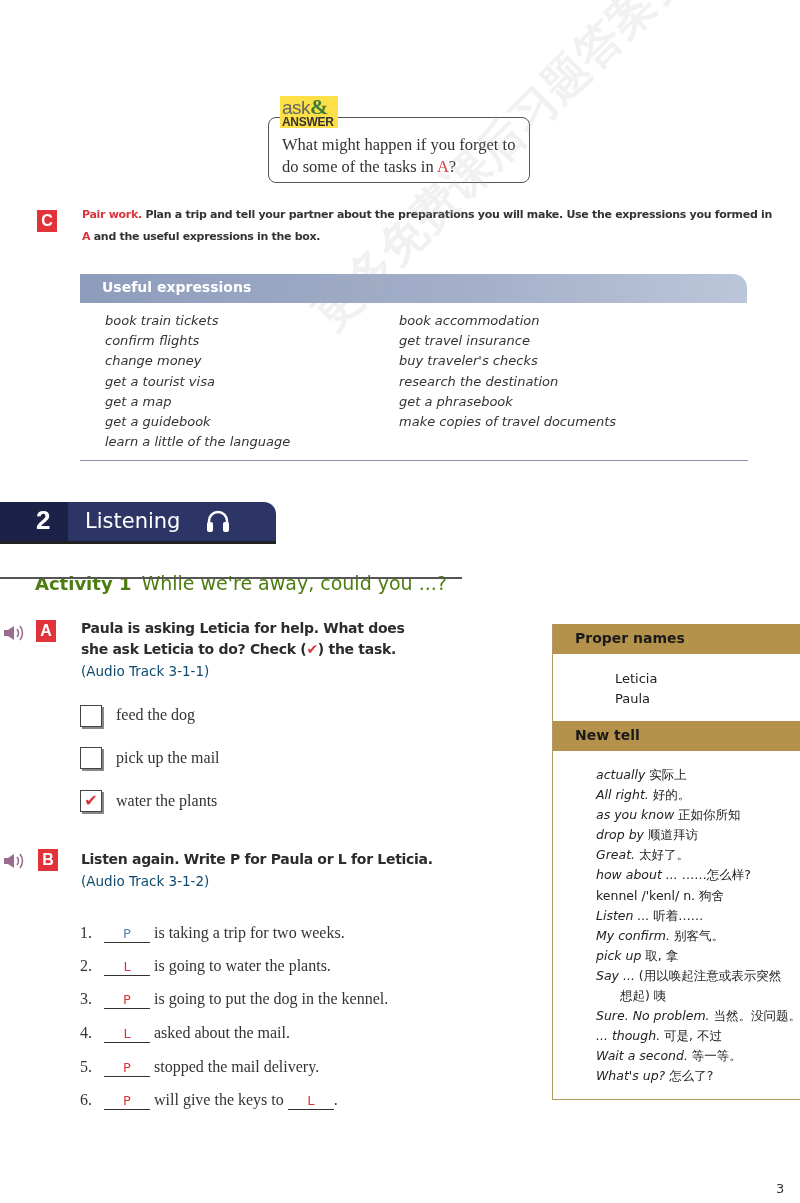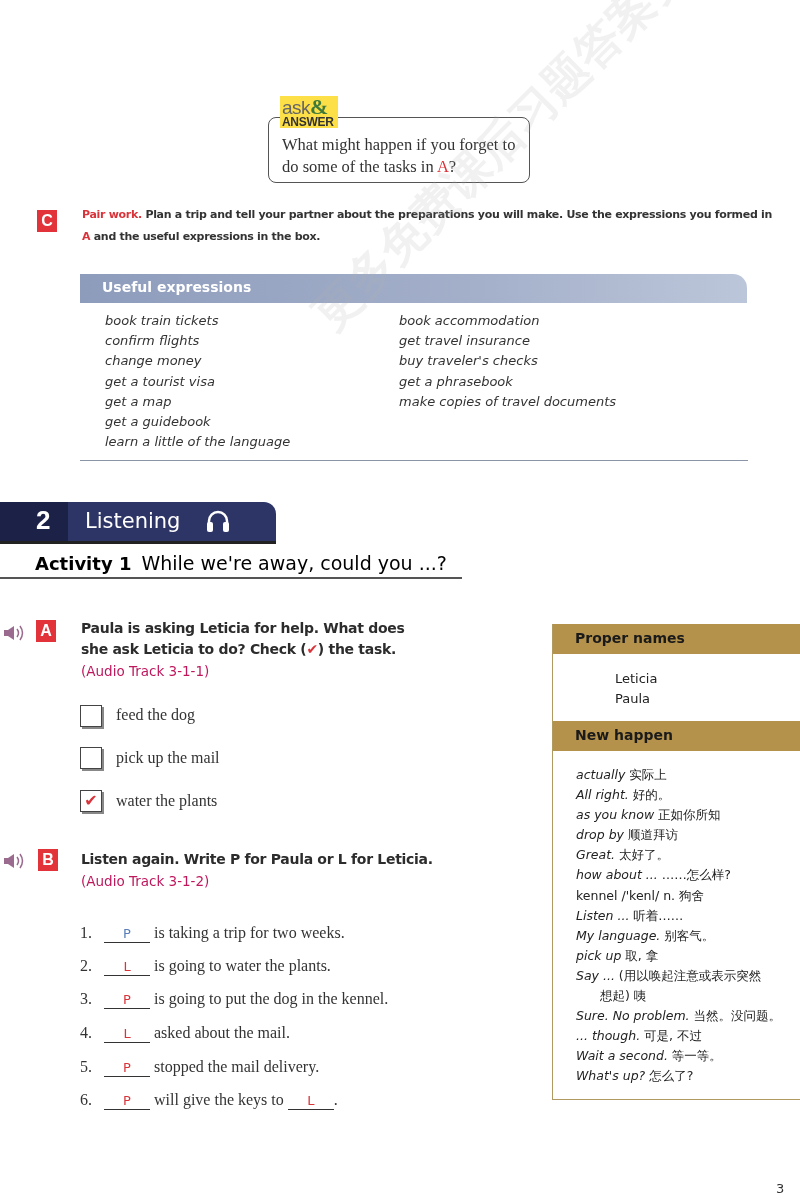--- a/index.html
+++ b/index.html
@@ -28,45 +28,45 @@
   .ue-rule { left: 80px; top: 460px; width: 668px; height: 1px; background: #8a95a8; }
 
   
   .lis-bar { left: 0; top: 502px; width: 276px; height: 40px; background: #2d3566; border-top-right-radius: 12px; }
   .lis-num-bg { left: 0; top: 502px; width: 68px; height: 40px; background: #1c2147; }
   .lis-num { left: 36px; top: 505px; color: #fff; font-weight: bold; font-size: 26px; font-family: "Liberation Sans", sans-serif; }
   .lis-title { left: 85px; top: 509px; color: #fff; font-size: 21px; }
   .lis-icon { left: 205px; top: 510px; width: 26px; height: 24px; }
   .lis-under { left: 0; top: 541px; width: 276px; height: 3px; background: #222; }
 
-  .act-title { left: 35px; top: 552px; font-size: 19px; color: #000000; white-space: nowrap; }
+  .act-title { left: 35px; top: 572px; font-size: 19px; color: #4d7c0f; white-space: nowrap; }
   .act-title b { font-weight: bold; margin-right: 10px; font-size: 18px; }
   .act-rule { left: 0; top: 577px; width: 462px; height: 1.5px; background: #555; }
 
   .speaker { width: 26px; height: 20px; }
 
   .q-text { font-weight: bold; font-size: 14px; line-height: 21px; color: #2c2c2c; letter-spacing: -0.3px; }
-  .track { font-size: 13.5px; color: #be185d; }
+  .track { font-size: 13.5px; color: #0c4a6e; }
 
   .cb { width: 22px; height: 22px; border: 1.5px solid #444; box-sizing: border-box; background: #fff; box-shadow: 2px 2px 0 #888; }
   .cb-label { font-family: "Liberation Serif", serif; font-size: 16px; color: #333; }
   .tick { color: #d9343a; font-size: 16px; font-weight: bold; line-height: 20px; text-align: center; display: block; }
 
   .fill-row { left: 80px; font-family: "Liberation Serif", serif; font-size: 16px; color: #333; white-space: nowrap; }
   .fill-row .num { display: inline-block; width: 24px; }
   .blank { display: inline-block; width: 46px; border-bottom: 1px solid #333; text-align: center; color: #d9343a; font-family: "DejaVu Sans", sans-serif; font-size: 13px; line-height: 16px; margin-right: 4px; }
   .blank.blue { color: #5a7fb8; }
 
   
   .side { left: 552px; top: 624px; width: 260px; height: 476px; border-left: 1.5px solid #b09a60; border-bottom: 1.5px solid #b09a60; box-sizing: border-box; }
   .side-head { left: 553px; width: 250px; height: 30px; background: #b4924c; }
   .side-head span { position: absolute; left: 22px; top: 6px; font-weight: bold; font-size: 14px; color: #1a1a1a; }
   .pn { left: 575px; top: 669px; font-size: 13px; line-height: 20px; color: #222; margin-left: 40px; }
   .nw { left: 576px; top: 765px; width: 228px; font-size: 12.5px; line-height: 20.1px; color: #222; }
-  .nw .w { font-style: italic; }
+  .nw .w { font-style: italic; margin-left: 20px; }
   .nw .indent { padding-left: 24px; }
 
   .pagenum { left: 776px; top: 1181px; font-size: 13px; color: #333; }
 
   .watermark { left: 300px; top: 300px; transform: rotate(-45deg); transform-origin: left top; font-size: 46px; font-weight: bold; color: rgba(180,180,180,0.18); white-space: nowrap; pointer-events: none; }
 </style>
 </head>
 <body>
 
 <div class="abs ask-box"></div>
@@ -92,20 +92,21 @@
   <div>change money</div>
   <div>get a tourist visa</div>
   <div>get a map</div>
   <div>get a guidebook</div>
   <div>learn a little of the language</div>
 </div>
 <div class="abs ue-col" style="left:399px;">
   <div>book accommodation</div>
   <div>get travel insurance</div>
   <div>buy traveler's checks</div>
+  <div>research the destination</div>
   <div>get a phrasebook</div>
   <div>make copies of travel documents</div>
 </div>
 <div class="abs ue-rule"></div>
 
 <div class="abs lis-bar"></div>
 <div class="abs lis-num-bg"></div>
 <div class="abs lis-num">2</div>
 <div class="abs lis-title">Listening</div>
 <svg class="abs lis-icon" viewBox="0 0 26 24">
@@ -161,32 +162,32 @@
 
 <div class="abs side"></div>
 <div class="abs side-head" style="top:624px;">
     <span>Proper names</span>
   </div>
 <div class="abs pn">
   <div>Leticia</div>
   <div>Paula</div>
 </div>
 <div class="abs side-head" style="top:721px;">
-    <span>New happen</span>
+    <span>New tell</span>
   </div>
 <div class="abs nw">
   <div><span class="w">actually</span><span> 实际上</span></div>
   <div><span class="w">All right.</span><span> 好的。</span></div>
   <div><span class="w">as you know</span><span> 正如你所知</span></div>
   <div><span class="w">drop by</span><span> 顺道拜访</span></div>
   <div><span class="w">Great.</span><span> 太好了。</span></div>
   <div><span class="w">how about ...</span><span> ……怎么样?</span></div>
   <div><span class="w"></span><span>kennel /'kenl/ n. 狗舍</span></div>
   <div><span class="w">Listen ...</span><span> 听着……</span></div>
-  <div><span class="w">My language.</span><span> 别客气。</span></div>
+  <div><span class="w">My confirm.</span><span> 别客气。</span></div>
   <div><span class="w">pick up</span><span> 取, 拿</span></div>
   <div><span class="w">Say ...</span><span>  (用以唤起注意或表示突然</span></div>
   <div class="indent"><span class="w"></span><span>想起) 咦</span></div>
   <div><span class="w">Sure. No problem.</span><span> 当然。没问题。</span></div>
   <div><span class="w">... though.</span><span> 可是, 不过</span></div>
   <div><span class="w">Wait a second.</span><span> 等一等。</span></div>
   <div><span class="w">What's up?</span><span> 怎么了?</span></div>
 </div>
 
 <div class="abs watermark">更多免费课后习题答案资料尽在小程序</div>

